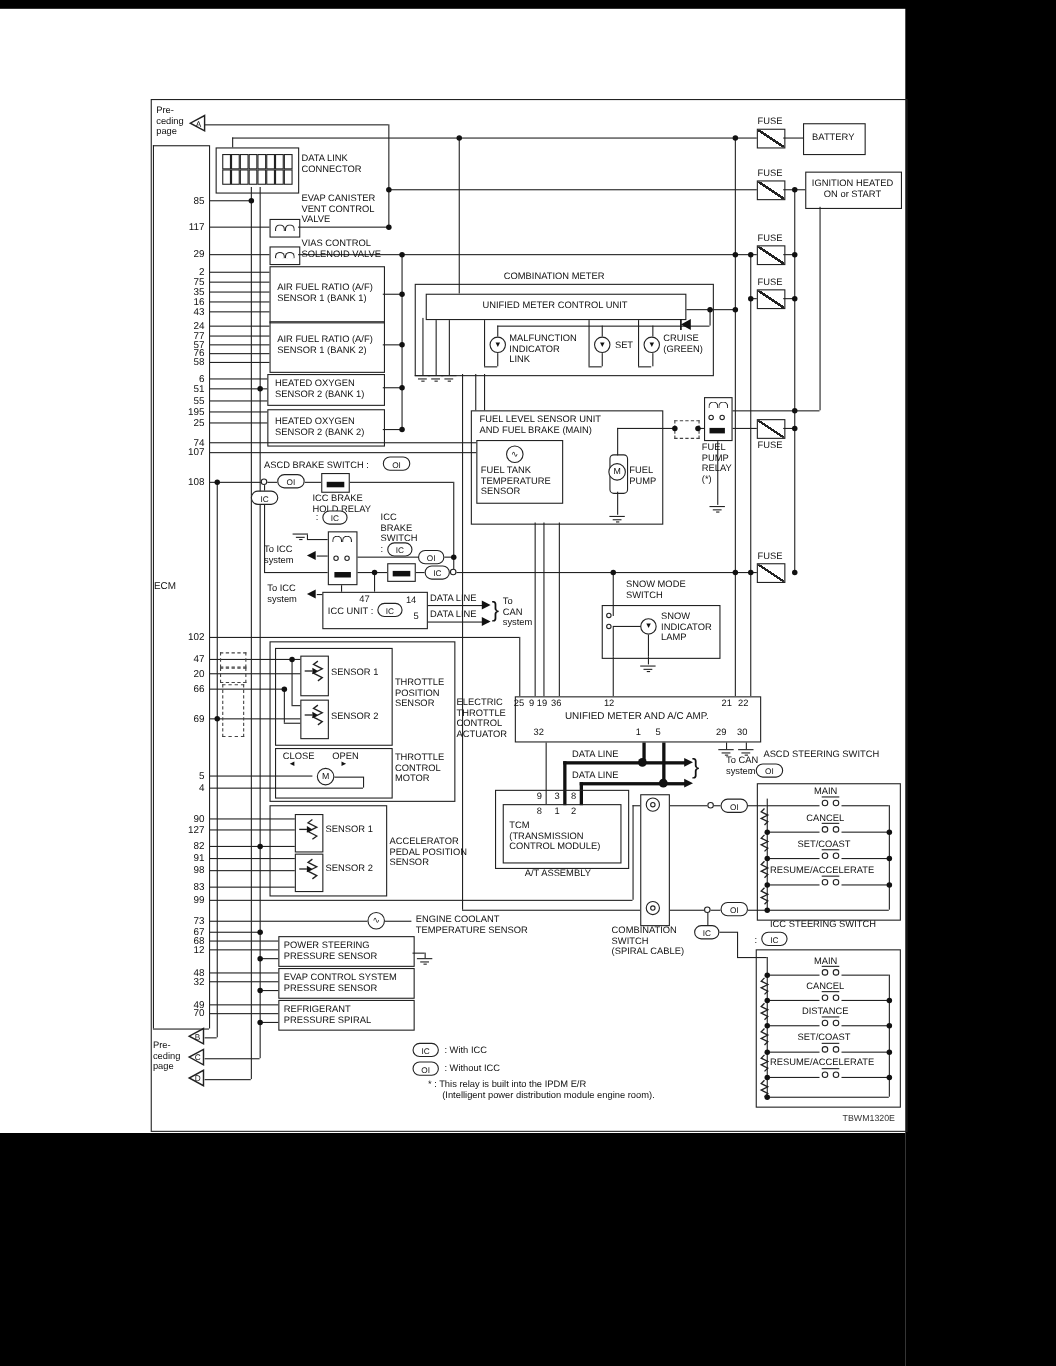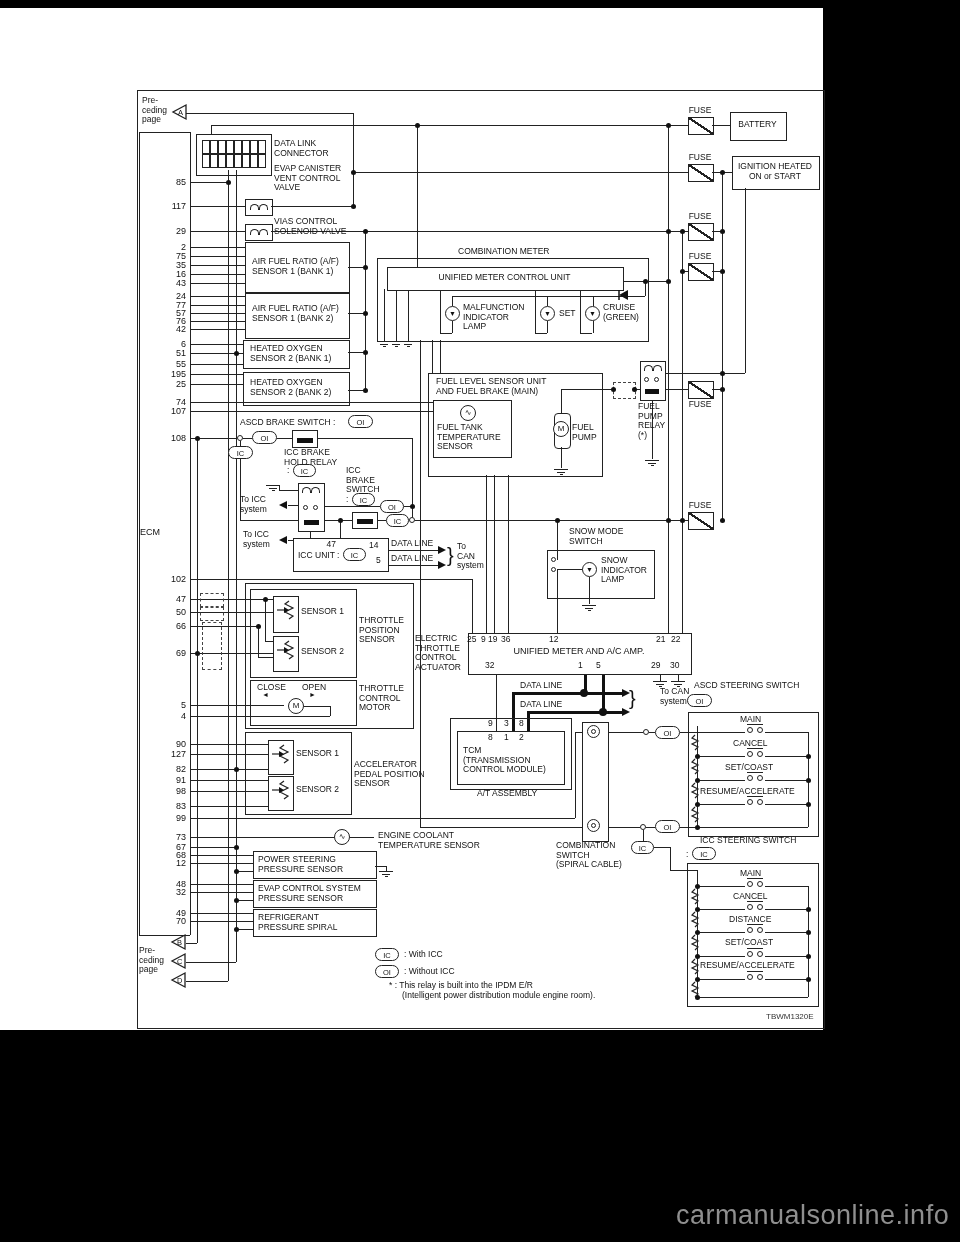--- a/index.html
+++ b/index.html
@@ -50,21 +50,20 @@
   svg{position:absolute;overflow:visible;}
 </style>
 </head>
 <body>
 
 <div id="app">
 
   <div class="blk" style="left:0;top:0;width:960px;height:8px"></div>
   <div class="blk" style="left:823px;top:0;width:137px;height:1242px"></div>
   <div class="blk" style="left:0;top:1030px;width:823px;height:212px"></div>
-  <span id="watermark">carmanualsonline.info</span>
 
   <div id="frame"></div>
 
   <div>
     <b class="v" style="left:139px;top:132px;height:803px"></b>
       <b class="v" style="left:190px;top:132px;height:803px"></b>
     <b class="h" style="left:139px;top:132px;width:51px"></b>
       <b class="h" style="left:139px;top:935px;width:51px"></b>
     <b class="h" style="left:186px;top:113px;width:4px"></b>
       <b class="h" style="left:190px;top:113px;width:163px"></b>
@@ -593,32 +592,32 @@
   <span class="pin" style="top:226px">29</span>
   <span class="pin" style="top:242px">2</span>
   <span class="pin" style="top:251px">75</span>
   <span class="pin" style="top:260px">35</span>
   <span class="pin" style="top:269px">16</span>
   <span class="pin" style="top:278px">43</span>
   <span class="pin" style="top:291px">24</span>
   <span class="pin" style="top:300px">77</span>
   <span class="pin" style="top:308px">57</span>
   <span class="pin" style="top:316px">76</span>
-  <span class="pin" style="top:324px">42</span>
+  <span class="pin" style="top:324px">58</span>
   <span class="pin" style="top:339px">6</span>
   <span class="pin" style="top:348px">51</span>
   <span class="pin" style="top:359px">55</span>
   <span class="pin" style="top:369px">195</span>
   <span class="pin" style="top:379px">25</span>
   <span class="pin" style="top:397px">74</span>
   <span class="pin" style="top:406px">107</span>
   <span class="pin" style="top:433px">108</span>
   <span class="pin" style="top:574px">102</span>
   <span class="pin" style="top:594px">47</span>
-  <span class="pin" style="top:607px">50</span>
+  <span class="pin" style="top:607px">20</span>
   <span class="pin" style="top:621px">66</span>
   <span class="pin" style="top:648px">69</span>
   <span class="pin" style="top:700px">5</span>
   <span class="pin" style="top:711px">4</span>
   <span class="pin" style="top:739px">90</span>
   <span class="pin" style="top:749px">127</span>
   <span class="pin" style="top:764px">82</span>
   <span class="pin" style="top:775px">91</span>
   <span class="pin" style="top:786px">98</span>
   <span class="pin" style="top:801px">83</span>
@@ -627,21 +626,21 @@
   <span class="pin" style="top:842px">67</span>
   <span class="pin" style="top:850px">68</span>
   <span class="pin" style="top:858px">12</span>
   <span class="pin" style="top:879px">48</span>
   <span class="pin" style="top:887px">32</span>
   <span class="pin" style="top:908px">49</span>
   <span class="pin" style="top:916px">70</span>
 
   <span class="lbl" style="left:274px;top:139px">DATA LINK
 CONNECTOR</span>
-  <span class="lbl" style="left:274px;top:164px">EVAP CANISTER
+  <span class="lbl" style="left:274px;top:176px">EVAP CANISTER
 VENT CONTROL
 VALVE</span>
   <span class="lbl" style="left:274px;top:217px">VIAS CONTROL
 SOLENOID VALVE</span>
   <span class="lbl" style="left:252px;top:257px">AIR FUEL RATIO (A/F)
 SENSOR 1 (BANK 1)</span>
   <span class="lbl" style="left:252px;top:304px">AIR FUEL RATIO (A/F)
 SENSOR 1 (BANK 2)</span>
   <span class="lbl" style="left:250px;top:344px">HEATED OXYGEN
 SENSOR 2 (BANK 1)</span>
@@ -655,21 +654,21 @@
   <span class="lbl ctr" style="left:687px;top:400px;width:26px">FUSE</span>
   <span class="lbl ctr" style="left:687px;top:501px;width:26px">FUSE</span>
   <span class="lbl ctr" style="left:730px;top:120px;width:55px">BATTERY</span>
   <span class="lbl ctr" style="left:732px;top:162px;width:86px">IGNITION HEATED
 ON or START</span>
 
   <span class="lbl" style="left:458px;top:247px">COMBINATION METER</span>
   <span class="lbl ctr" style="left:387px;top:273px;width:235px">UNIFIED METER CONTROL UNIT</span>
   <span class="lbl" style="left:463px;top:303px">MALFUNCTION
 INDICATOR
-LAMP</span>
+LINK</span>
   <span class="lbl" style="left:559px;top:309px">SET</span>
   <span class="lbl" style="left:603px;top:303px">CRUISE
 (GREEN)</span>
 
   <span class="lbl" style="left:436px;top:377px">FUEL LEVEL SENSOR UNIT
 AND FUEL BRAKE (MAIN)</span>
   <span class="lbl" style="left:437px;top:423px">FUEL TANK
 TEMPERATURE
 SENSOR</span>
   <span class="lbl" style="left:572px;top:423px">FUEL

